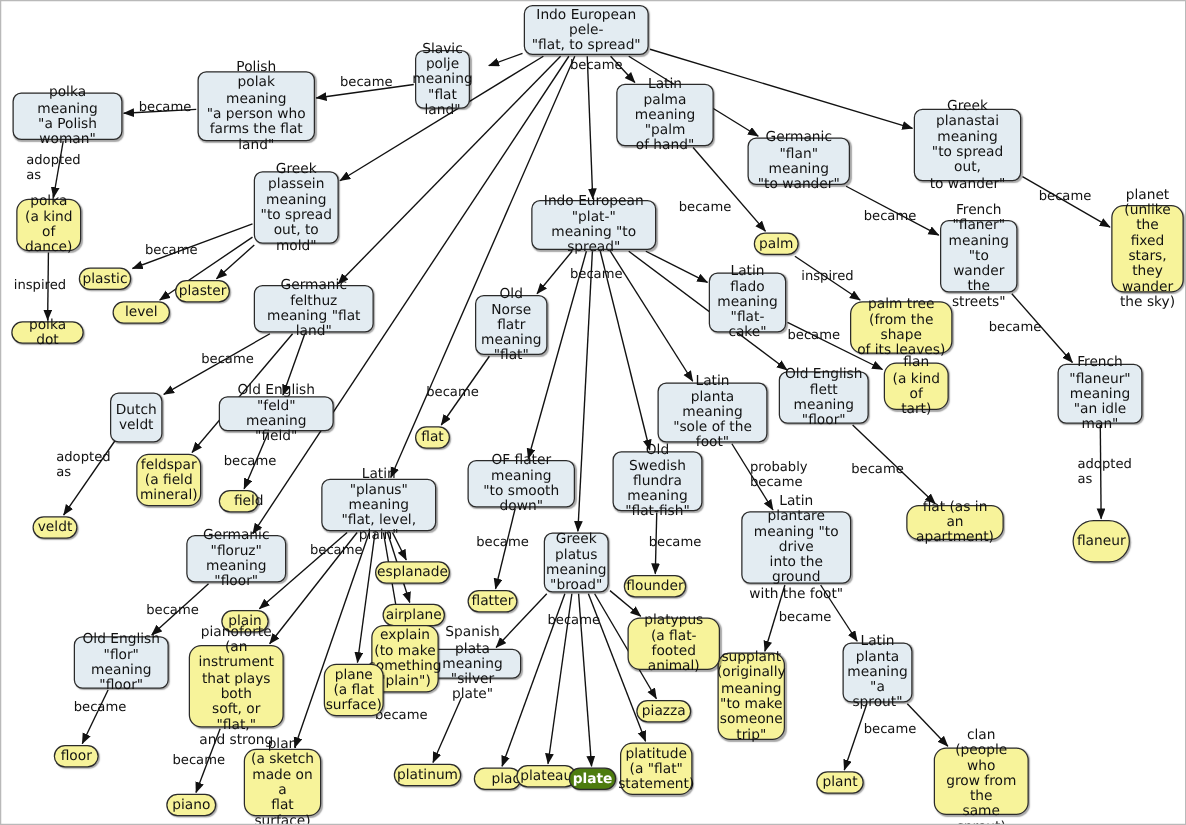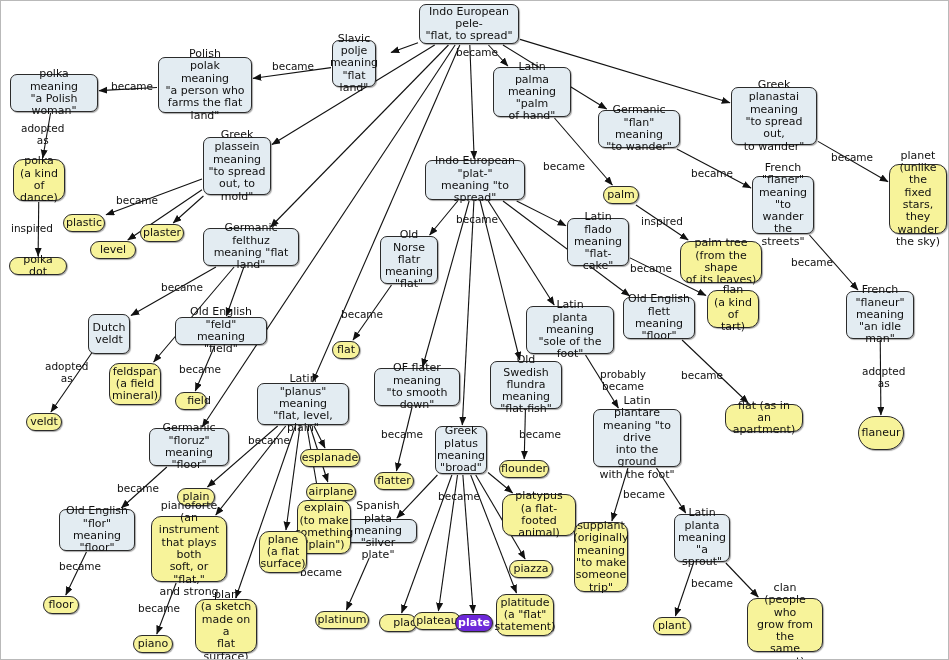--- a/index.html
+++ b/index.html
@@ -31,32 +31,31 @@
     font-size:11px;
     box-shadow:1px 1px 1px rgba(0,0,0,.35);
   }
   .word{
     background:#f7f39a;
     border-radius:10px;
     font-size:11px;
     box-shadow:1px 1px 1px rgba(0,0,0,.35);
   }
   .word.hl{
-    background:#6d28d9;
+    background:#4d7c0f;
     color:#ffffff;
     font-weight:bold;
   }
   .word.pill{border-radius:999px;}
   .lbl{
     position:absolute;
     font-size:10.5px;
     color:#111;
     background:transparent;
     white-space:pre-line;
-    text-align:center;
     line-height:1.1;
     z-index:2;
   }
 </style>
 </head>
 <body>
 
 <div id="canvas">
   <svg id="wires">
     <defs>

